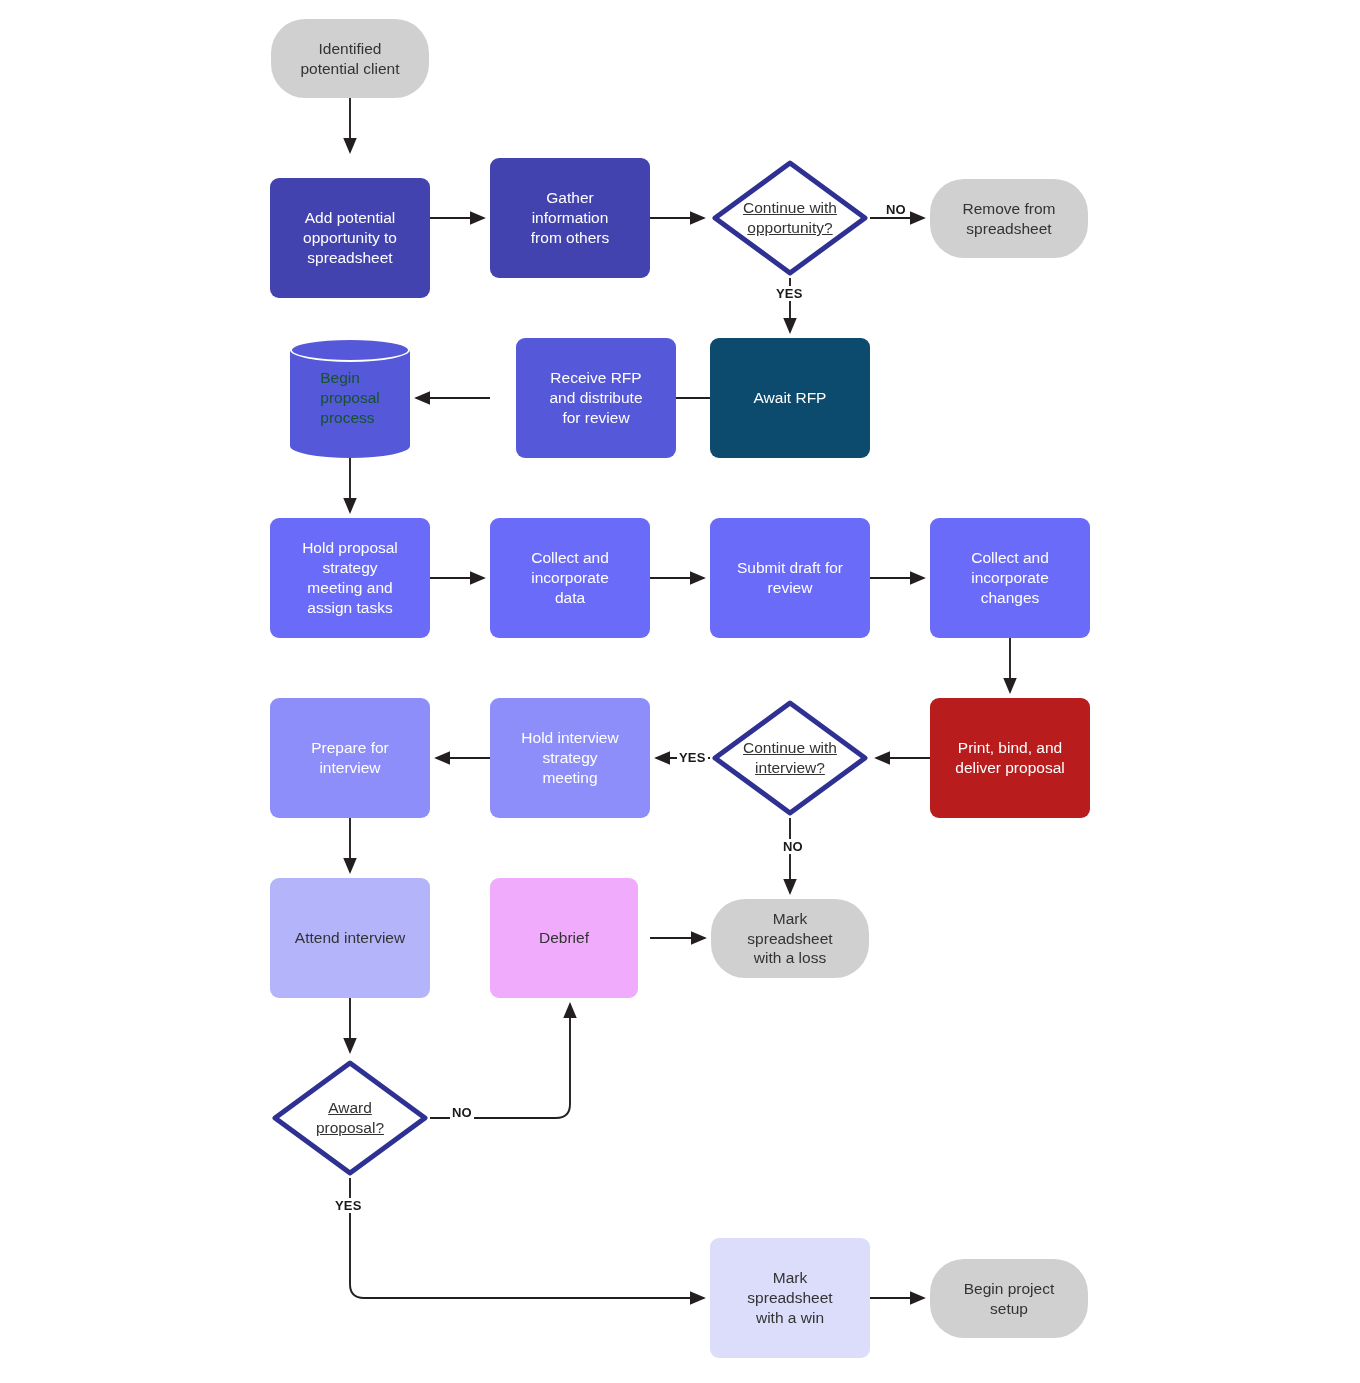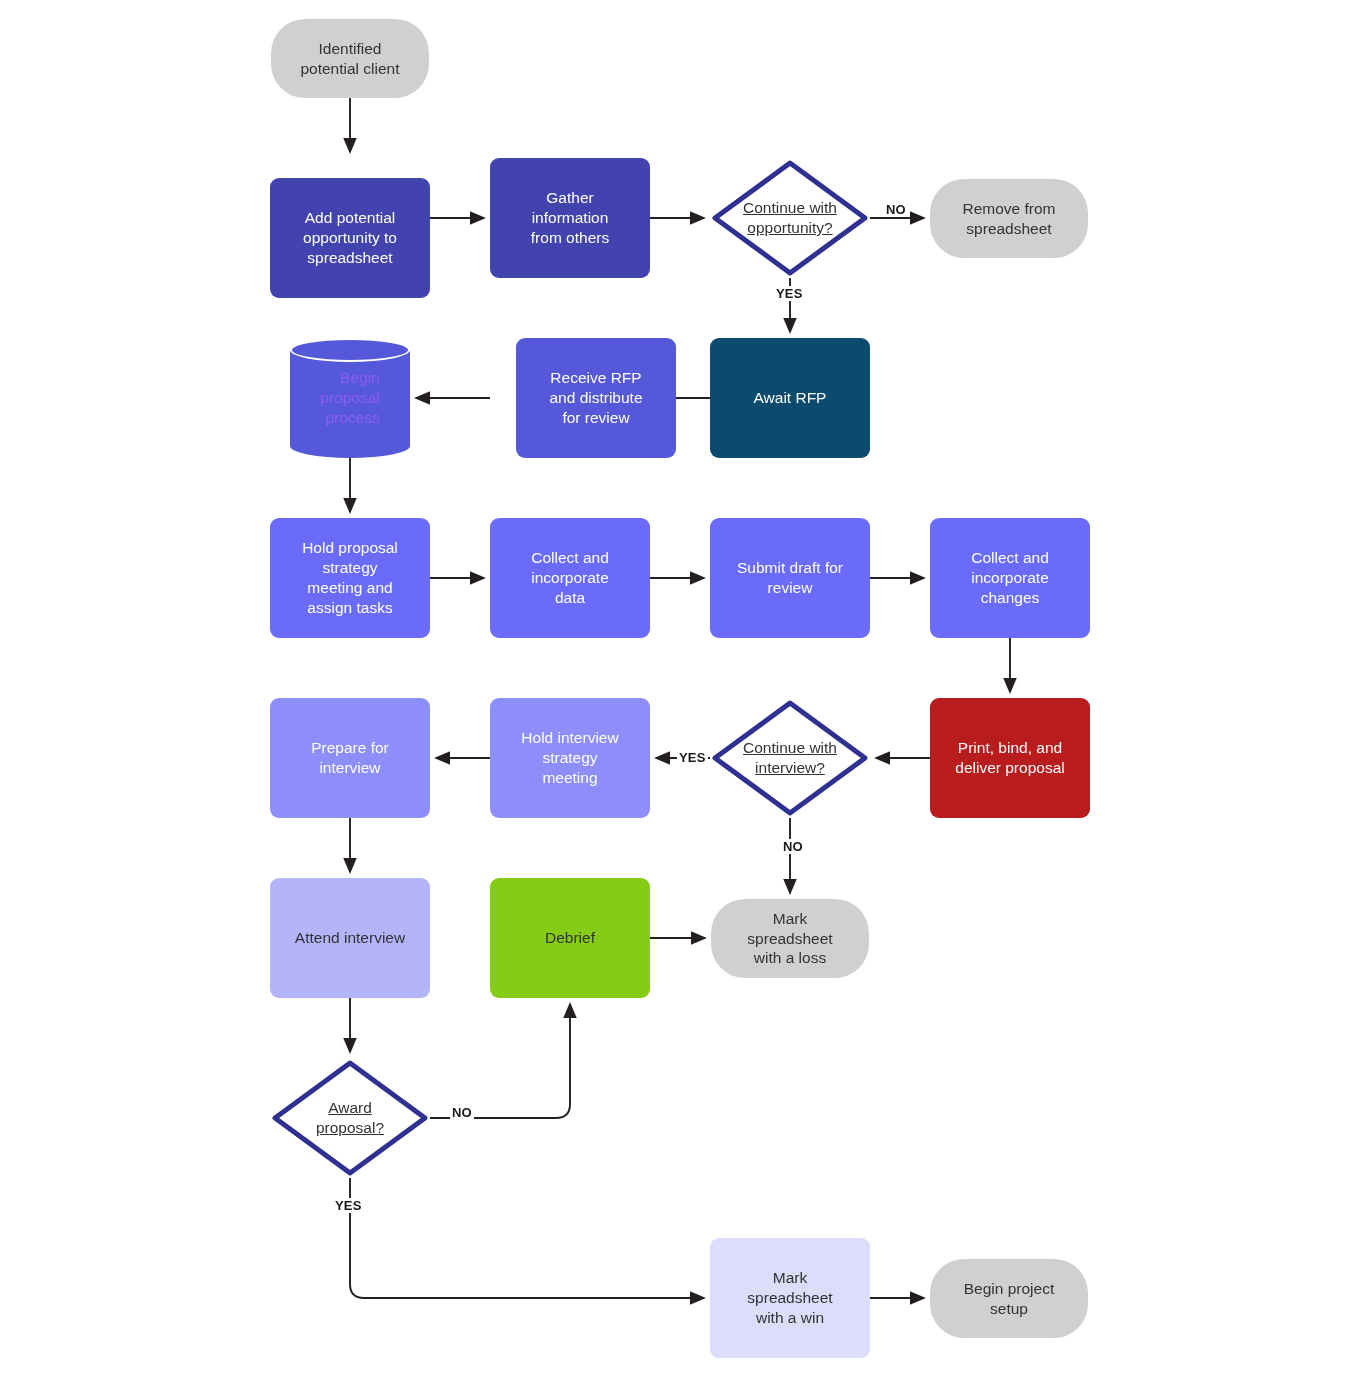--- a/index.html
+++ b/index.html
@@ -16,21 +16,21 @@
   .light-text{color:#ffffff;}
   .fs16{font-size:15.5px;}
   .edge-label{position:absolute;font-size:13px;font-weight:bold;color:#1a1a1a;
               letter-spacing:.2px;background:#ffffff;padding:0 2px;}
   .cyl{position:absolute;}
   .cyl .body{position:absolute;left:0;top:12px;width:100%;height:calc(100% - 24px);background:#5558d9;}
   .cyl .top{position:absolute;left:0;top:0;width:100%;height:24px;border-radius:50%;
             background:#5558d9;border:2px solid #ffffff;box-sizing:border-box;}
   .cyl .bot{position:absolute;left:0;bottom:0;width:100%;height:24px;border-radius:50%;background:#5558d9;}
   .cyl .lbl{position:absolute;left:0;top:0;width:100%;height:100%;display:flex;
-            align-items:center;justify-content:center;text-align:right;color:#8b5cf6;
+            align-items:center;justify-content:center;text-align:left;color:#14532d;
             font-size:15.5px;line-height:1.28;z-index:3;}
   .diamond{position:absolute;}
   .diamond .lbl{position:absolute;left:0;top:0;width:100%;height:100%;display:flex;
                 align-items:center;justify-content:center;text-align:center;
                 color:#333333;font-size:15.5px;line-height:1.28;z-index:3;text-decoration:underline;}
 </style>
 </head>
 <body>
 
 <div id="canvas">
@@ -130,21 +130,21 @@
   <div class="node proc fs16 light-text" style="left:490px;top:698px;width:160px;height:120px;background:#8e8efb;">
     <span>Hold interview<br>strategy<br>meeting</span>
   </div>
   <div class="node proc fs16 dark-text" style="left:270px;top:878px;width:160px;height:120px;background:#b4b4fb;">
     <span>Attend interview</span>
   </div>
 
   <div class="node proc fs16 light-text" style="left:270px;top:698px;width:160px;height:120px;background:#8e8efb;">
     <span>Prepare for<br>interview</span>
   </div>
-  <div class="node proc fs16 dark-text" style="left:490px;top:878px;width:160px;height:120px;background:#84cc16;">
+  <div class="node proc fs16 dark-text" style="left:490px;top:878px;width:148px;height:120px;background:#f0abfc;">
     <span>Debrief</span>
   </div>
   <div class="node term fs16" style="left:711px;top:899px;width:158px;height:79px;">
     <span>Mark<br>spreadsheet<br>with a loss</span>
   </div>
 
   <div class="diamond" style="left:270px;top:1058px;width:160px;height:120px;">
     <svg width="160" height="120" viewBox="0 0 160 120" xmlns="http://www.w3.org/2000/svg">
       <polygon points="80,5 155,60 80,115 5,60" fill="#ffffff" stroke="#2e3192" stroke-width="5" stroke-linejoin="round"></polygon>
     </svg>

